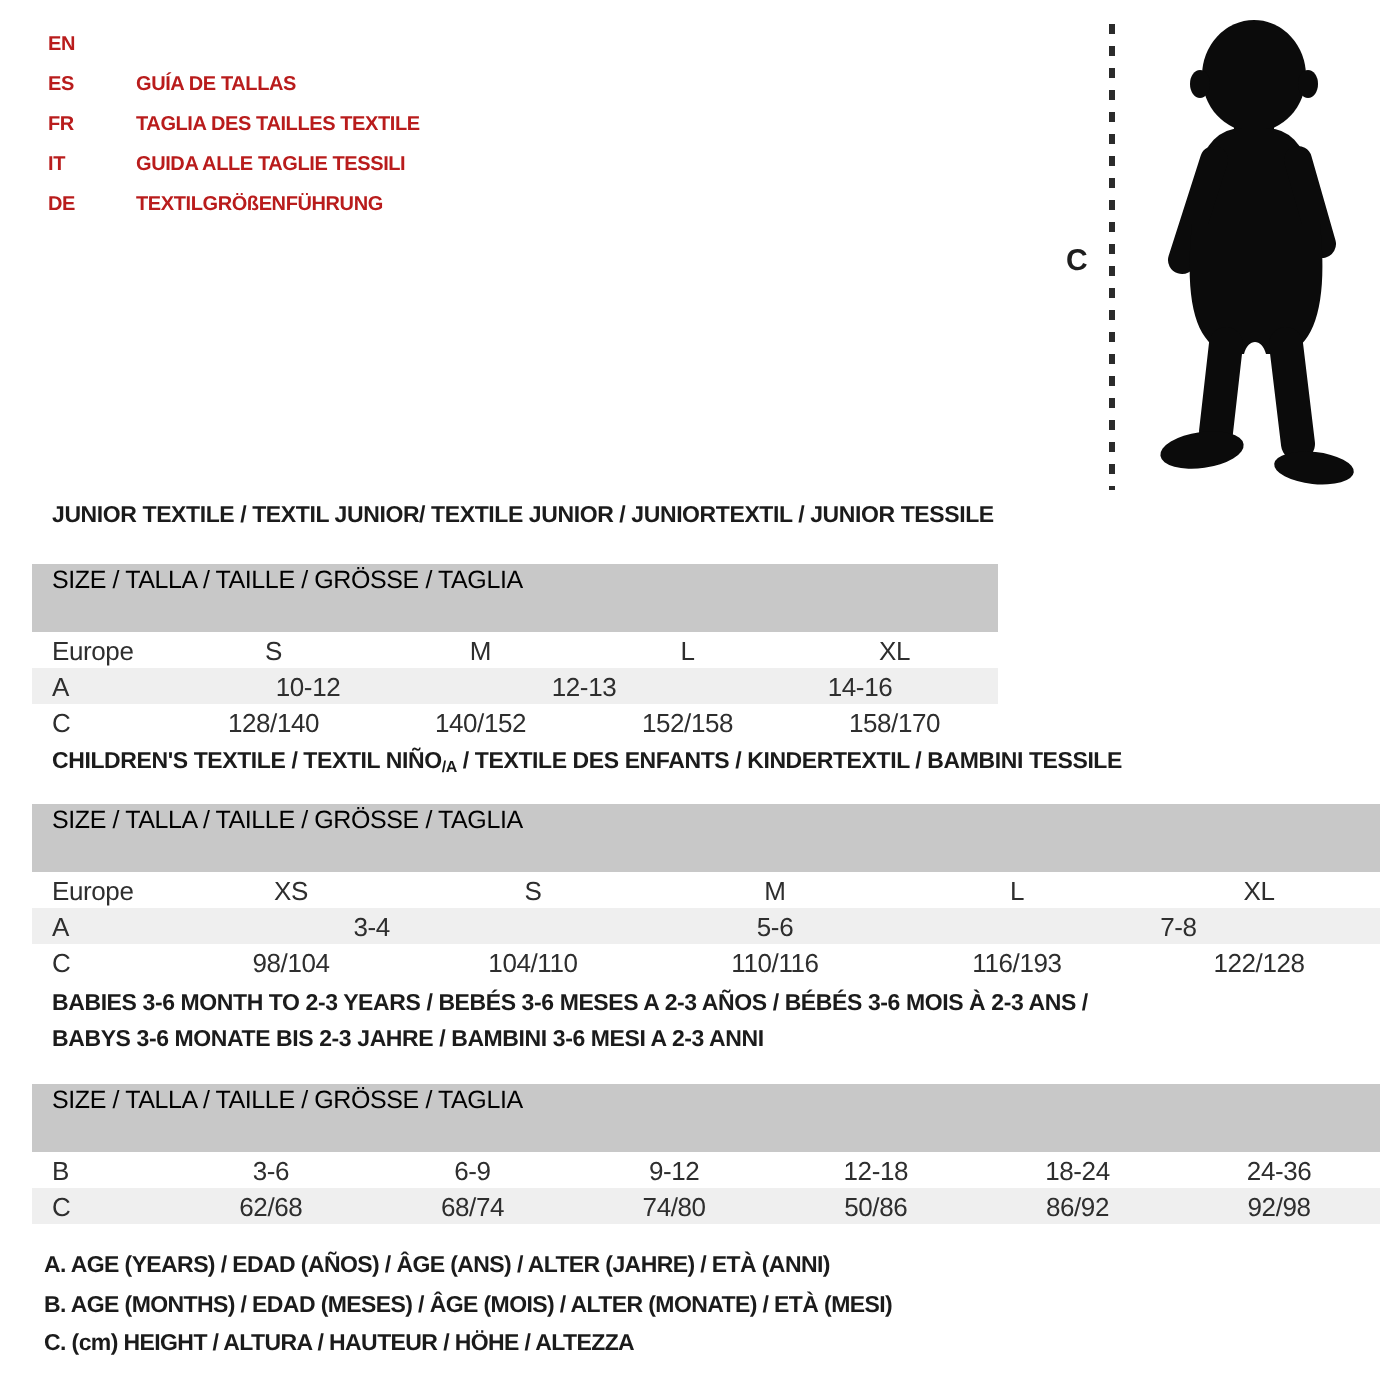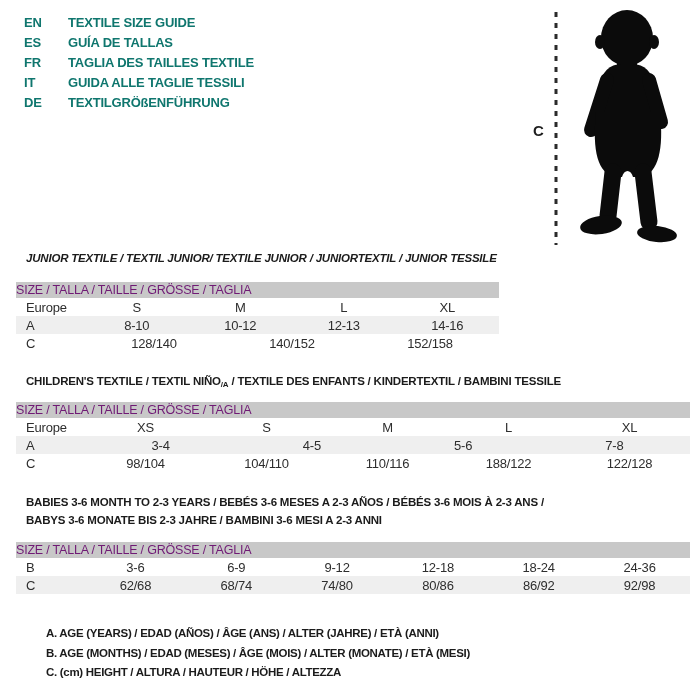--- a/index.html
+++ b/index.html
@@ -2,54 +2,53 @@
 <html><head>
 <meta charset="utf-8">
 <style>
   html,body{margin:0;padding:0;background:#fff;}
   .page{
     position:relative;width:700px;height:700px;background:#ffffff;overflow:hidden;
     font-family:"Liberation Sans",sans-serif;color:#2d2d2d;
   }
   
   .lang-list{position:absolute;left:24px;top:13px;}
-  .lang-row{display:flex;font-weight:700;font-size:13px;line-height:20px;color:#0f766e;letter-spacing:-0.2px;white-space:nowrap;}
+  .lang-row{display:flex;font-weight:700;font-size:10px;line-height:20px;color:#b91c1c;letter-spacing:-0.2px;white-space:nowrap;}
   .lang-code{width:44px;}
   
   .figure{position:absolute;left:527px;top:4px;width:173px;height:246px;}
   .figure-label{position:absolute;left:6px;top:118px;font-weight:700;font-size:15px;color:#1e1e1e;}
   
   .section-title{position:absolute;left:26px;font-weight:700;font-size:11.5px;letter-spacing:-0.2px;color:#1b1b1b;white-space:nowrap;line-height:18px;}
-  .st1{top:249px;font-style:italic;}
+  .st1{top:249px;}
   .st2{top:372px;}
   .st3{top:493px;}
   .subscript{font-size:8px;vertical-align:-2px;}
   
   .stable{position:absolute;left:16px;font-size:13px;color:#2e2e2e;letter-spacing:-0.2px;}
   .t1{top:282px;width:483px;}
   .t2{top:402px;width:674px;}
   .t3{top:542px;width:674px;}
-  .thead{box-sizing:border-box;height:16px;line-height:17px;background:#c8c8c8;padding-left:0;font-size:12.5px;color:#701a75;white-space:nowrap;}
+  .thead{box-sizing:border-box;height:34px;line-height:17px;background:#c8c8c8;padding-left:10px;font-size:12.5px;color:#000000;white-space:nowrap;}
   .trow{display:flex;height:18px;line-height:19px;}
   .trow.alt{background:#efefef;}
   .tlabel{box-sizing:border-box;width:69px;padding-left:10px;}
   .tcell{flex:1;text-align:center;}
   
   .footnotes{position:absolute;left:22px;top:624px;}
-  .fn{font-weight:700;font-size:11.5px;line-height:19.5px;letter-spacing:-0.3px;color:#1b1b1b;white-space:nowrap;margin-left:24px;}
+  .fn{font-weight:700;font-size:11.5px;line-height:19.5px;letter-spacing:-0.3px;color:#1b1b1b;white-space:nowrap;}
 </style>
 </head>
 <body>
 
 <div class="page">
 
   <div class="lang-list">
     <div class="lang-row">
       <span class="lang-code">EN</span>
-      <span>TEXTILE SIZE GUIDE</span>
     </div>
     <div class="lang-row">
       <span class="lang-code">ES</span>
       <span>GUÍA DE TALLAS</span>
     </div>
     <div class="lang-row">
       <span class="lang-code">FR</span>
       <span>TAGLIA DES TAILLES TEXTILE</span>
     </div>
     <div class="lang-row">
@@ -94,59 +93,58 @@
     <div class="thead">SIZE / TALLA / TAILLE / GRÖSSE / TAGLIA</div>
     <div class="trow">
       <span class="tlabel">Europe</span>
       <span class="tcell">S</span>
       <span class="tcell">M</span>
       <span class="tcell">L</span>
       <span class="tcell">XL</span>
     </div>
     <div class="trow alt">
       <span class="tlabel">A</span>
-      <span class="tcell">8-10</span>
       <span class="tcell">10-12</span>
       <span class="tcell">12-13</span>
       <span class="tcell">14-16</span>
     </div>
     <div class="trow">
       <span class="tlabel">C</span>
       <span class="tcell">128/140</span>
       <span class="tcell">140/152</span>
       <span class="tcell">152/158</span>
+      <span class="tcell">158/170</span>
     </div>
   </div>
 
   <div class="section-title st2">
     <span>CHILDREN'S TEXTILE / TEXTIL NIÑO</span><span class="subscript">/A</span><span> / TEXTILE DES ENFANTS / KINDERTEXTIL / BAMBINI TESSILE</span>
   </div>
   <div class="stable t2">
     <div class="thead">SIZE / TALLA / TAILLE / GRÖSSE / TAGLIA</div>
     <div class="trow">
       <span class="tlabel">Europe</span>
       <span class="tcell">XS</span>
       <span class="tcell">S</span>
       <span class="tcell">M</span>
       <span class="tcell">L</span>
       <span class="tcell">XL</span>
     </div>
     <div class="trow alt">
       <span class="tlabel">A</span>
       <span class="tcell">3-4</span>
-      <span class="tcell">4-5</span>
       <span class="tcell">5-6</span>
       <span class="tcell">7-8</span>
     </div>
     <div class="trow">
       <span class="tlabel">C</span>
       <span class="tcell">98/104</span>
       <span class="tcell">104/110</span>
       <span class="tcell">110/116</span>
-      <span class="tcell">188/122</span>
+      <span class="tcell">116/193</span>
       <span class="tcell">122/128</span>
     </div>
   </div>
 
   <div class="section-title st3">
     <div>BABIES 3-6 MONTH TO 2-3 YEARS / BEBÉS 3-6 MESES A 2-3 AÑOS / BÉBÉS 3-6 MOIS À 2-3 ANS /</div>
     <div>BABYS 3-6 MONATE BIS 2-3 JAHRE / BAMBINI 3-6 MESI A 2-3 ANNI</div>
   </div>
   <div class="stable t3">
     <div class="thead">SIZE / TALLA / TAILLE / GRÖSSE / TAGLIA</div>
@@ -157,21 +155,21 @@
       <span class="tcell">9-12</span>
       <span class="tcell">12-18</span>
       <span class="tcell">18-24</span>
       <span class="tcell">24-36</span>
     </div>
     <div class="trow alt">
       <span class="tlabel">C</span>
       <span class="tcell">62/68</span>
       <span class="tcell">68/74</span>
       <span class="tcell">74/80</span>
-      <span class="tcell">80/86</span>
+      <span class="tcell">50/86</span>
       <span class="tcell">86/92</span>
       <span class="tcell">92/98</span>
     </div>
   </div>
 
   <div class="footnotes">
     <div class="fn">A. AGE (YEARS) / EDAD (AÑOS) / ÂGE (ANS) / ALTER (JAHRE) / ETÀ (ANNI)</div>
     <div class="fn">B. AGE (MONTHS) / EDAD (MESES) / ÂGE (MOIS) / ALTER (MONATE) / ETÀ (MESI)</div>
     <div class="fn">C. (cm) HEIGHT / ALTURA / HAUTEUR / HÖHE / ALTEZZA</div>
   </div>

